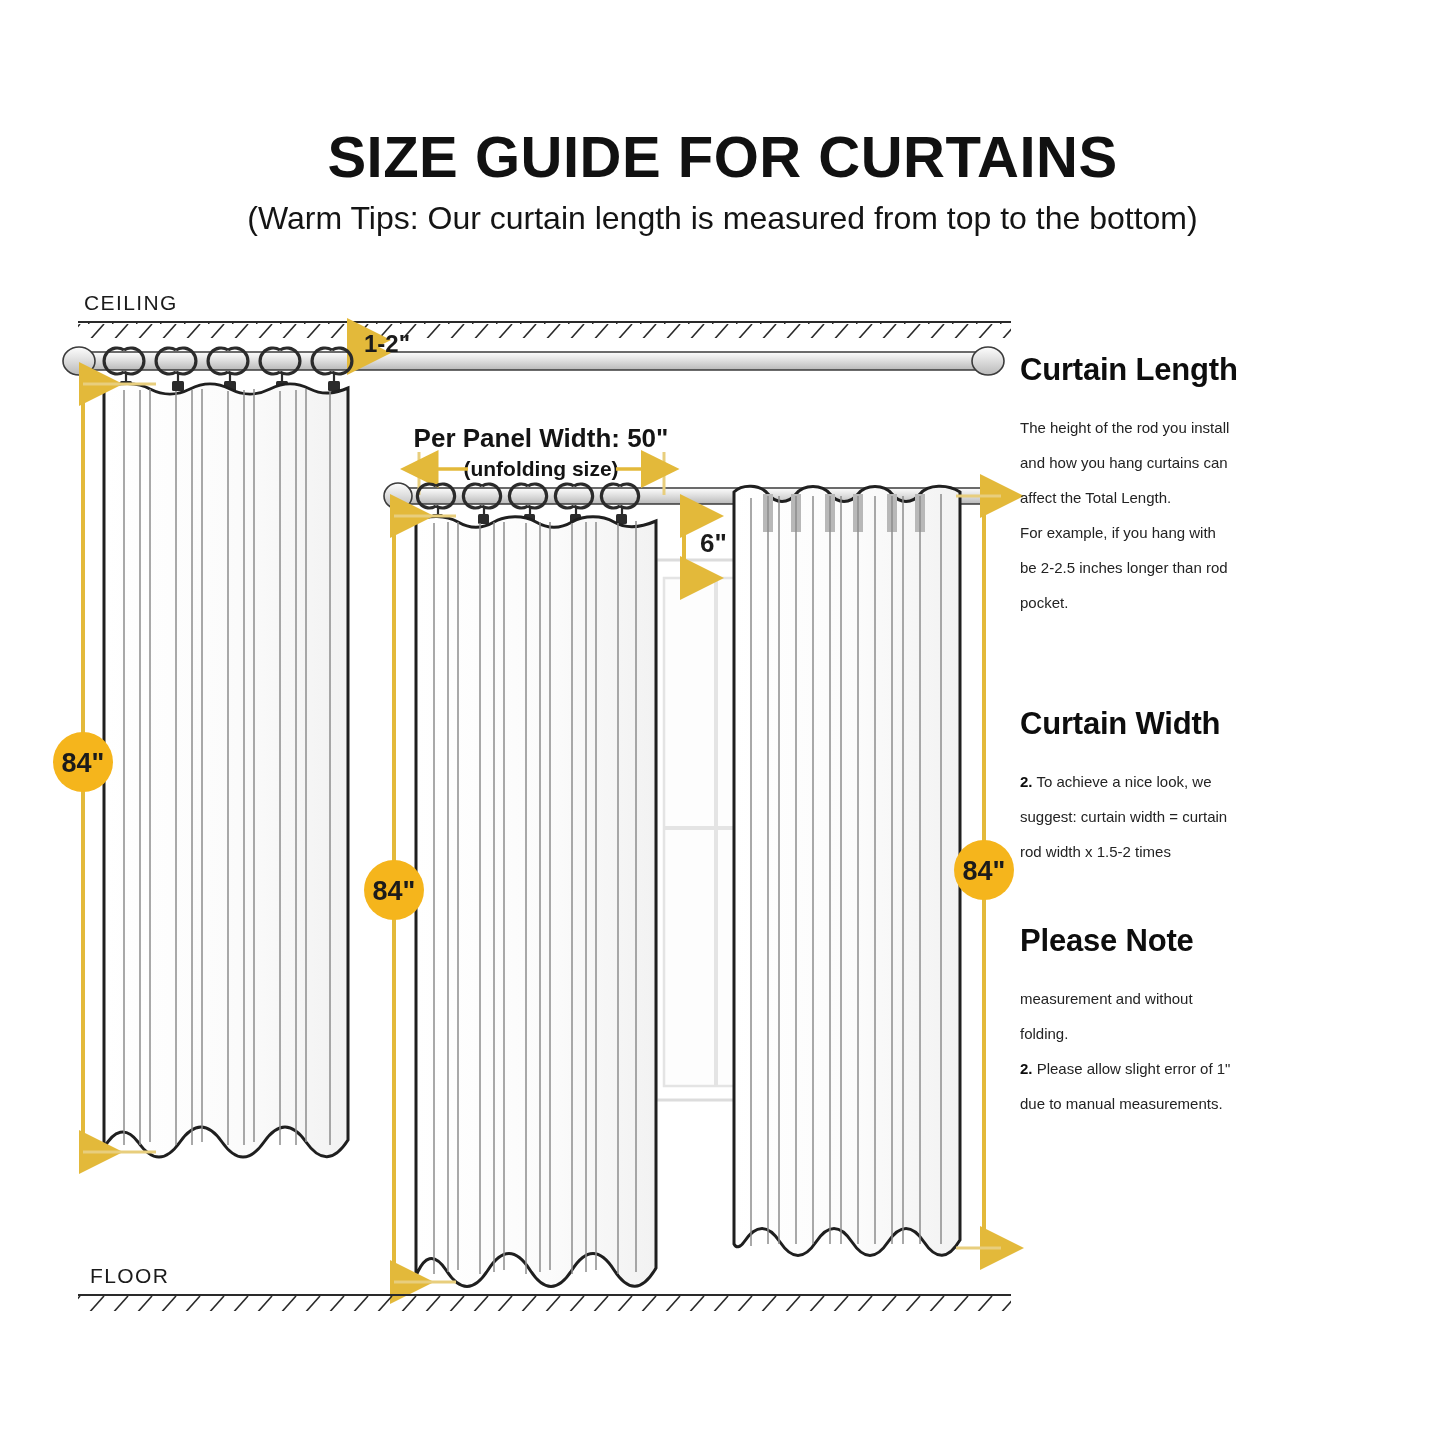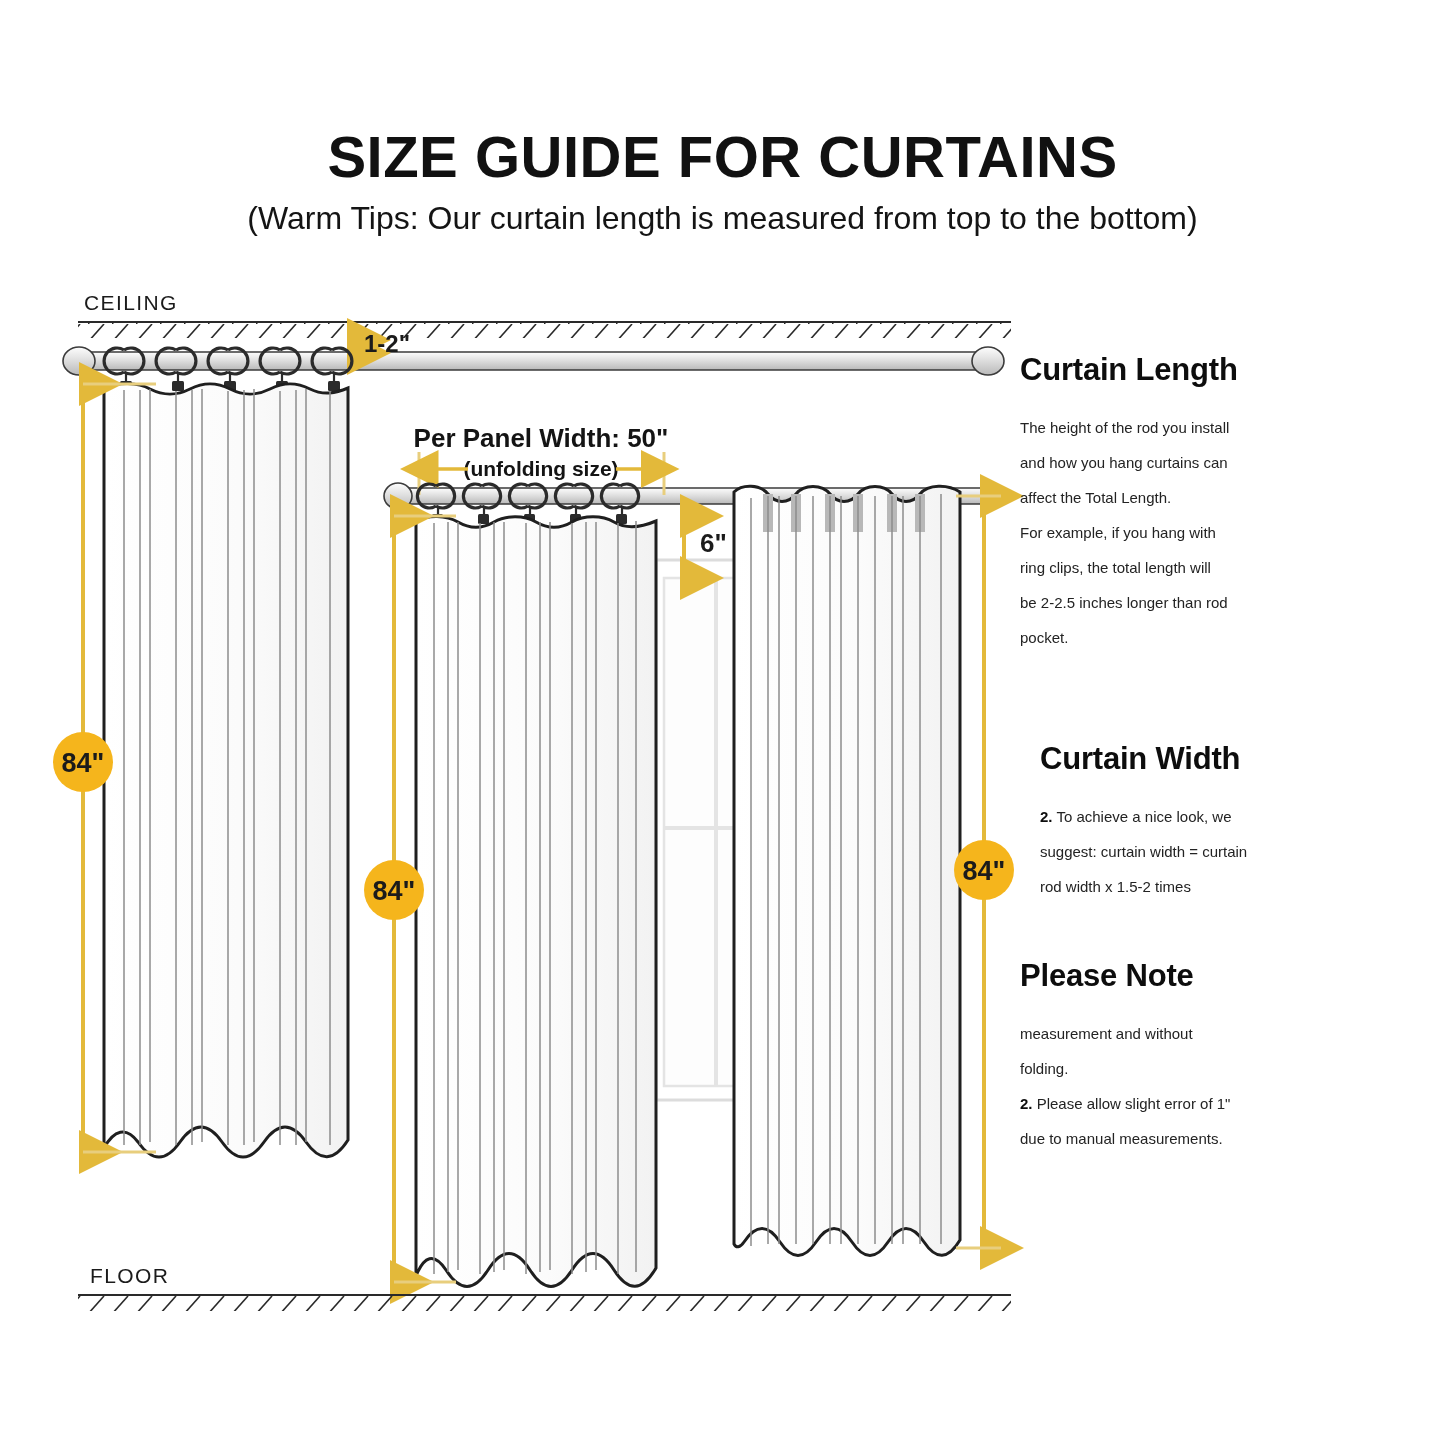--- a/index.html
+++ b/index.html
@@ -46,21 +46,21 @@
     letter-spacing:-0.2px;
   }
   .info p{
     margin:0;
     font-size:15px;
     line-height:35px;
     font-weight:400;
     color:#232323;
   }
   .info .body{margin-top:22px;}
-  .sect-width{margin-top:86px;margin-left:20px;}
+  .sect-width{margin-top:86px;}
   .sect-note{margin-top:54px;}
   .info .num{font-weight:700;color:#0d0d0d;}
   .rowline{display:block;}
 </style>
 </head>
 <body>
 
 <div class="page">
 
   <div class="title">SIZE GUIDE FOR CURTAINS</div>
@@ -346,21 +346,20 @@
 
   <div class="info">
 
     <section>
       <h2>Curtain Length</h2>
       <div class="body">
         <p class="rowline">The height of the rod you install</p>
         <p class="rowline">and how you hang curtains can</p>
         <p class="rowline">affect the Total Length.</p>
         <p class="rowline">For example, if you hang with</p>
-        <p class="rowline">ring clips, the total length will</p>
         <p class="rowline">be 2-2.5 inches longer than rod</p>
         <p class="rowline">pocket.</p>
       </div>
     </section>
 
     <section class="sect-width">
       <h2>Curtain Width</h2>
       <div class="body">
         <p class="rowline"><span class="num">2.</span> <span>To achieve a nice look, we</span></p>
         <p class="rowline">suggest: curtain width = curtain</p>

